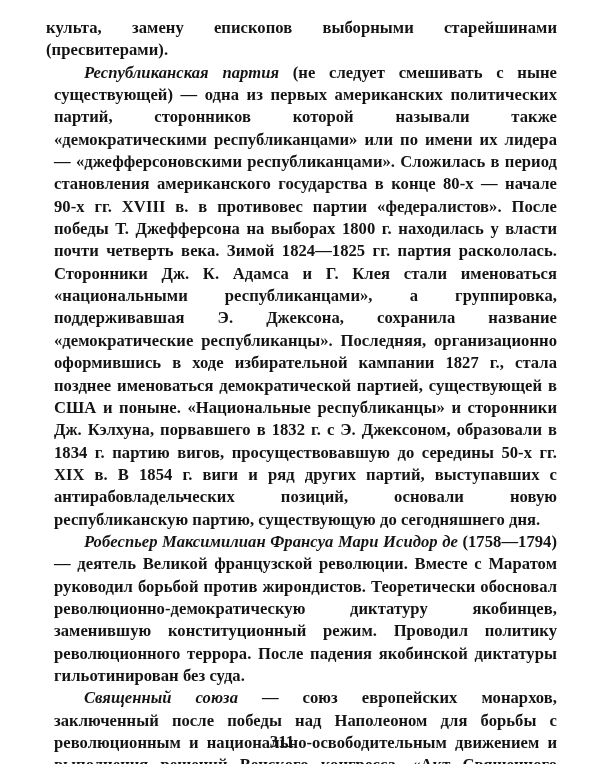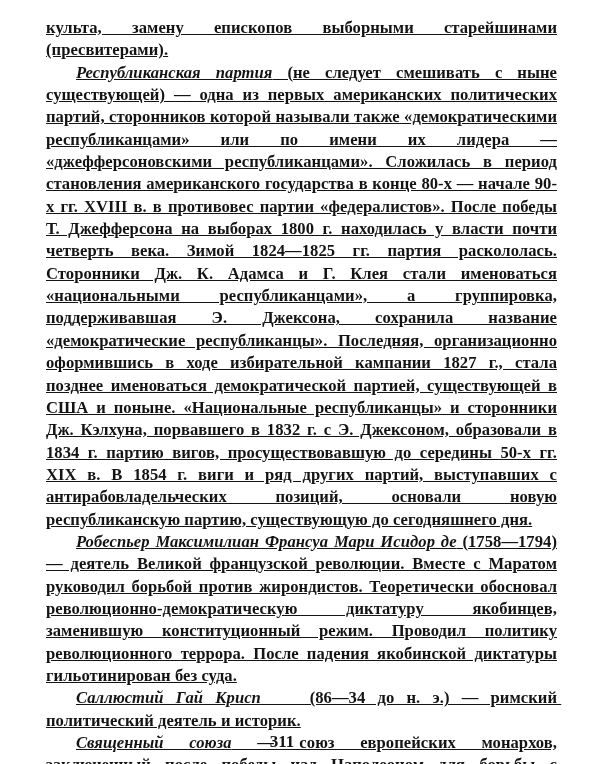--- a/index.html
+++ b/index.html
@@ -21,25 +21,25 @@
       top: 17px;
       width: 511px;
     }
     .para {
       margin: 0;
       font-size: 16.6px;
       line-height: 22.35px;
       text-align: justify;
       font-weight: bold;
       letter-spacing: 0.05px;
-      text-decoration: underline;
       -webkit-font-smoothing: none;
     }
     .para.indent {
       text-indent: 30px;
+      margin-left: 8px;
     }
     .term {
       font-style: italic;
       font-weight: bold;
     }
     .page-number {
       position: absolute;
       left: 0;
       width: 564px;
       top: 732px;
@@ -57,20 +57,17 @@
   <p class="para">
     <span>культа, замену епископов выборными старейшинами (пресвитерами).</span>
   </p>
   <p class="para indent">
     <span class="term">Республиканская партия</span><span> (не следует смешивать с ныне существующей) — одна из первых американских политических партий, сторонников которой называли также «демократическими республиканцами» или по имени их лидера — «джефферсоновскими республиканцами». Сложилась в период становления американского государства в конце 80-х — начале 90-х гг. XVIII в. в противовес партии «федералистов». После победы Т. Джефферсона на выборах 1800 г. находилась у власти почти четверть века. Зимой 1824—1825 гг. партия раскололась. Сторонники Дж. К. Адамса и Г. Клея стали именоваться «национальными республиканцами», а группировка, поддерживавшая Э. Джексона, сохранила название «демократические республиканцы». Последняя, организационно оформившись в ходе избирательной кампании 1827 г., стала позднее именоваться демократической партией, существующей в США и поныне. «Национальные республиканцы» и сторонники Дж. Кэлхуна, порвавшего в 1832 г. с Э. Джексоном, образовали в 1834 г. партию вигов, просуществовавшую до середины 50-х гг. XIX в. В 1854 г. виги и ряд других партий, выступавших с антирабовладельческих позиций, основали новую республиканскую партию, существующую до сегодняшнего дня.</span>
   </p>
   <p class="para indent">
     <span class="term">Робеспьер Максимилиан Франсуа Мари Исидор де</span><span> (1758—1794) — деятель Великой французской революции. Вместе с Маратом руководил борьбой против жирондистов. Теоретически обосновал революционно-демократическую диктатуру якобинцев, заменившую конституционный режим. Проводил политику революционного террора. После падения якобинской диктатуры гильотинирован без суда.</span>
   </p>
   <p class="para indent">
-    <span class="term">Саллюстий Гай Крисп</span><span style="white-space: pre-wrap;">    (86—34 до н. э.) — римский политический деятель и историк.</span>
-  </p>
-  <p class="para indent">
     <span class="term">Священный союза</span><span> — союз европейских монархов, заключенный после победы над Наполеоном для борьбы с революционным и национально-освободительным движением и выполнения решений Венского конгресса. «Акт Священного союза» был подписан в Париже 26 сентября 1815 г, императором России Александром I, им-</span>
   </p>
 </div>
 
 <div class="page-number">311</div>
 
 </body></html>

